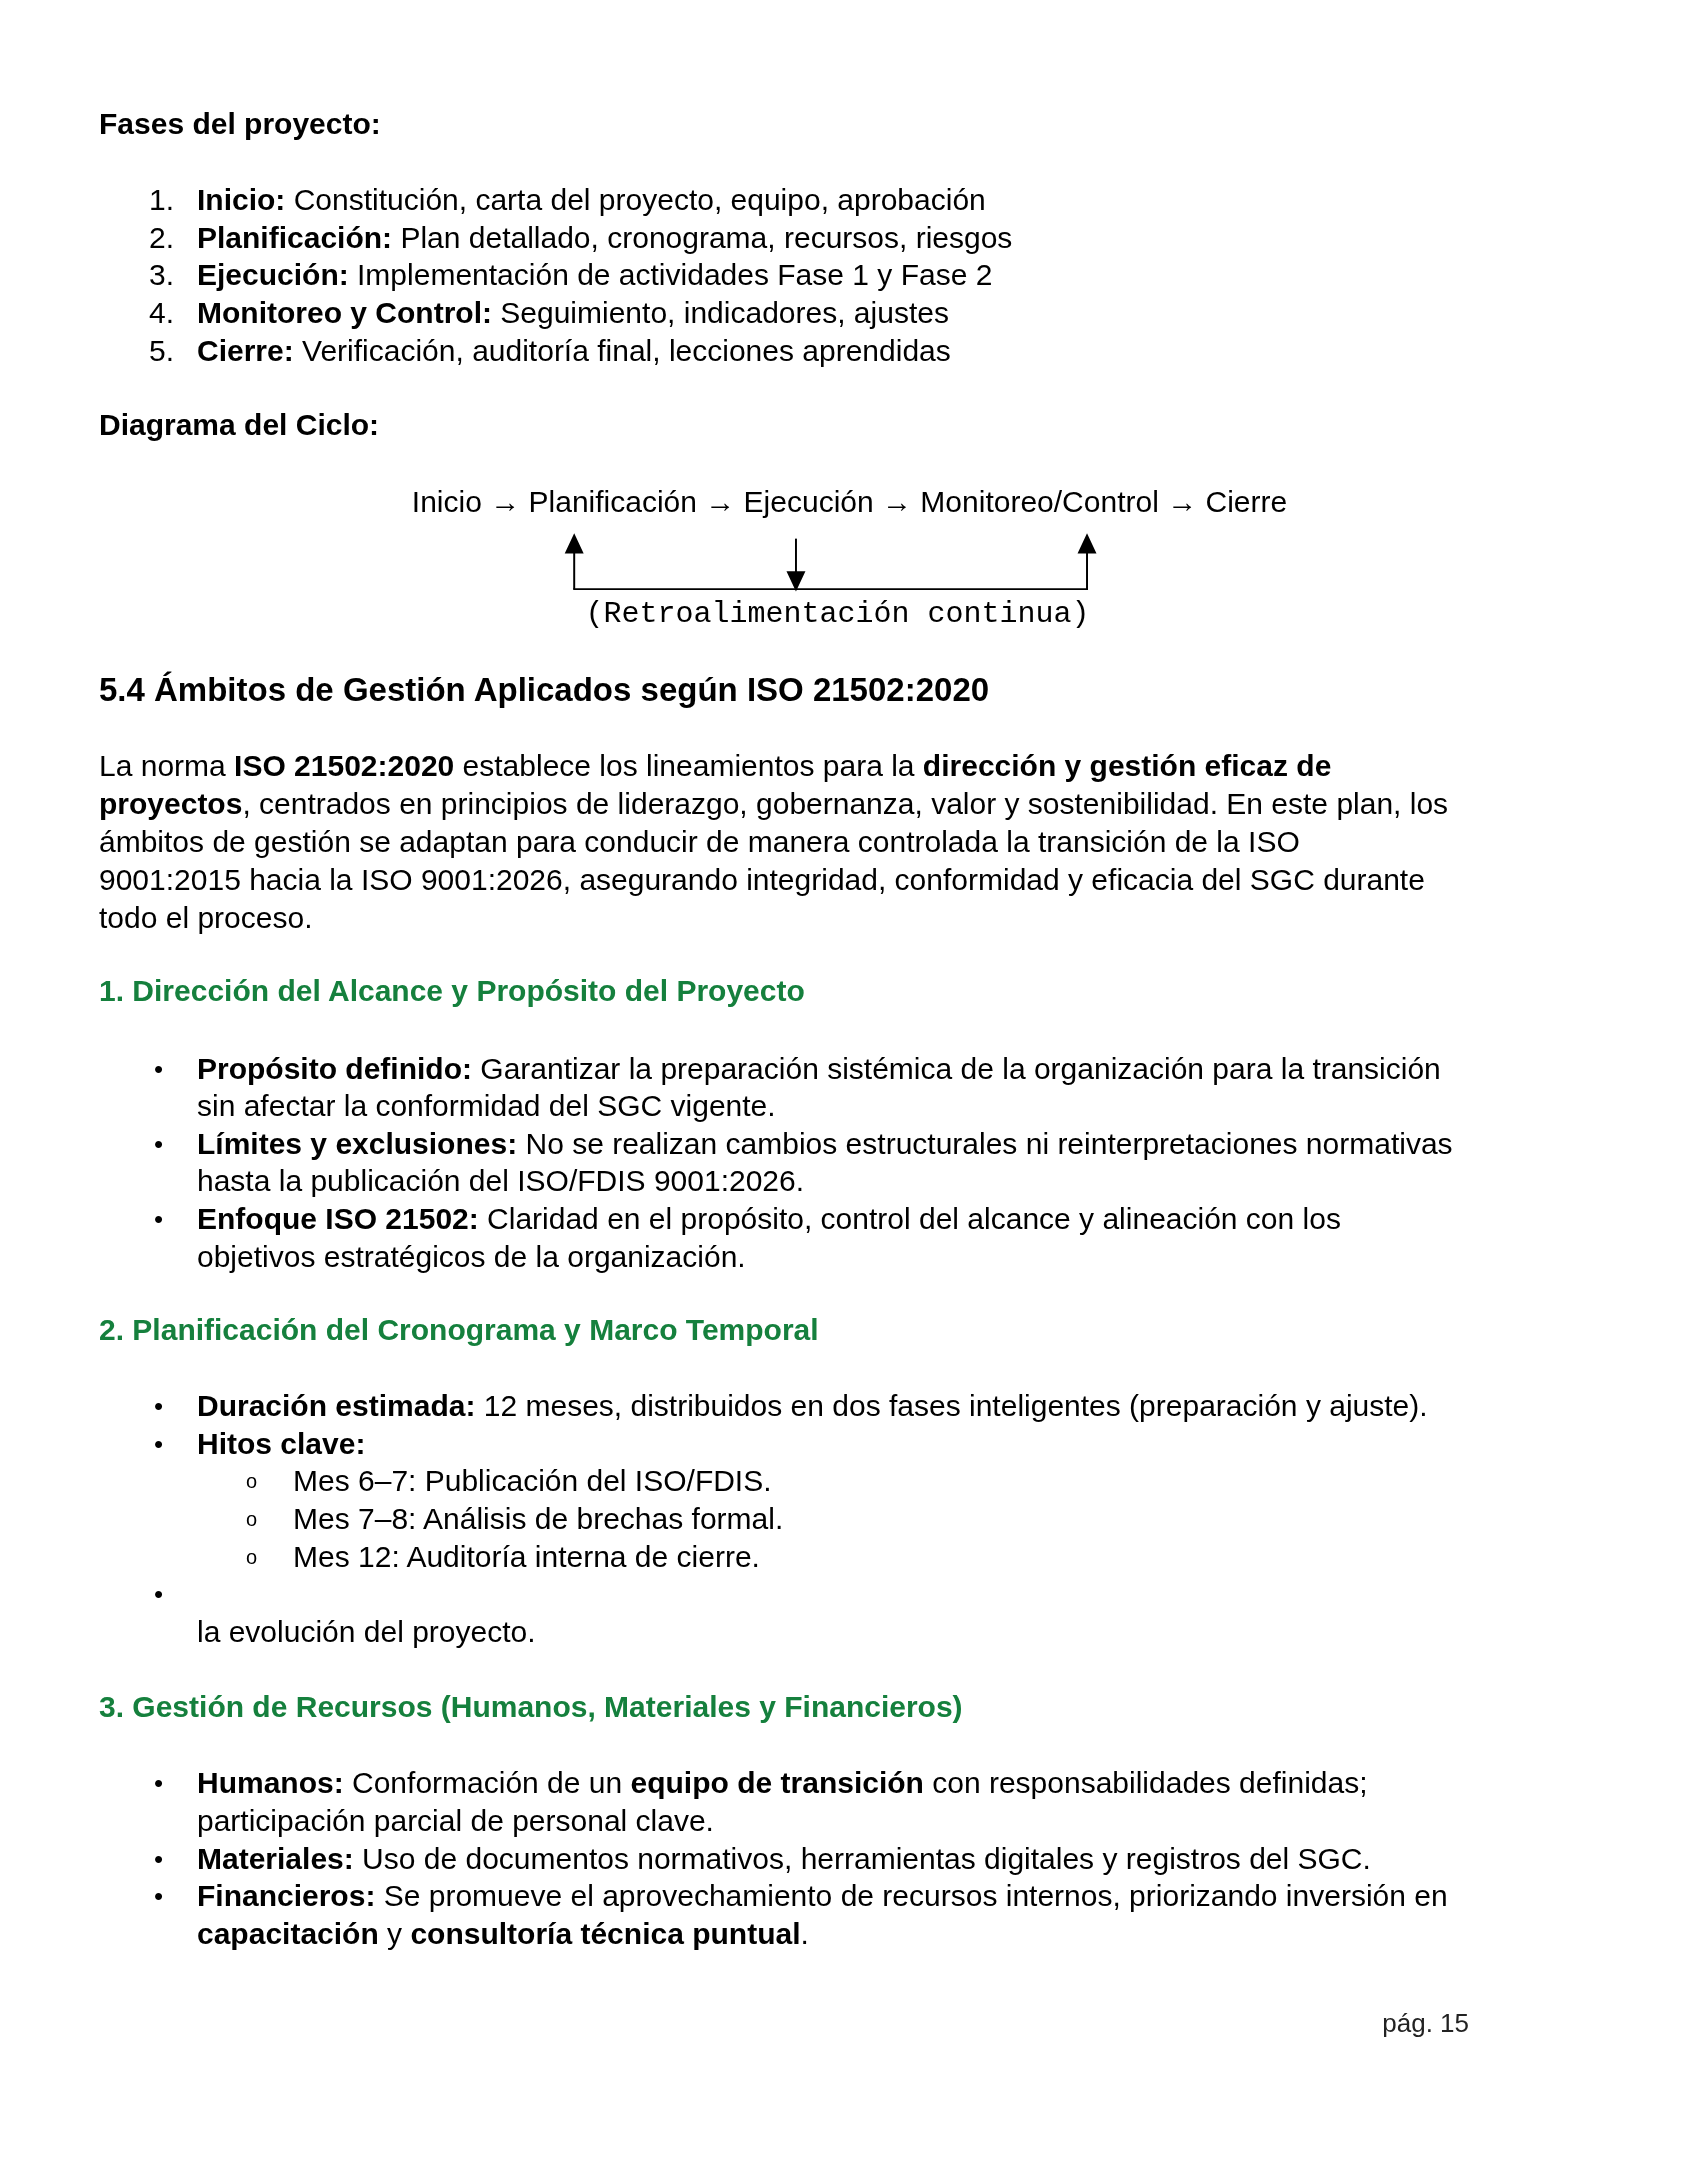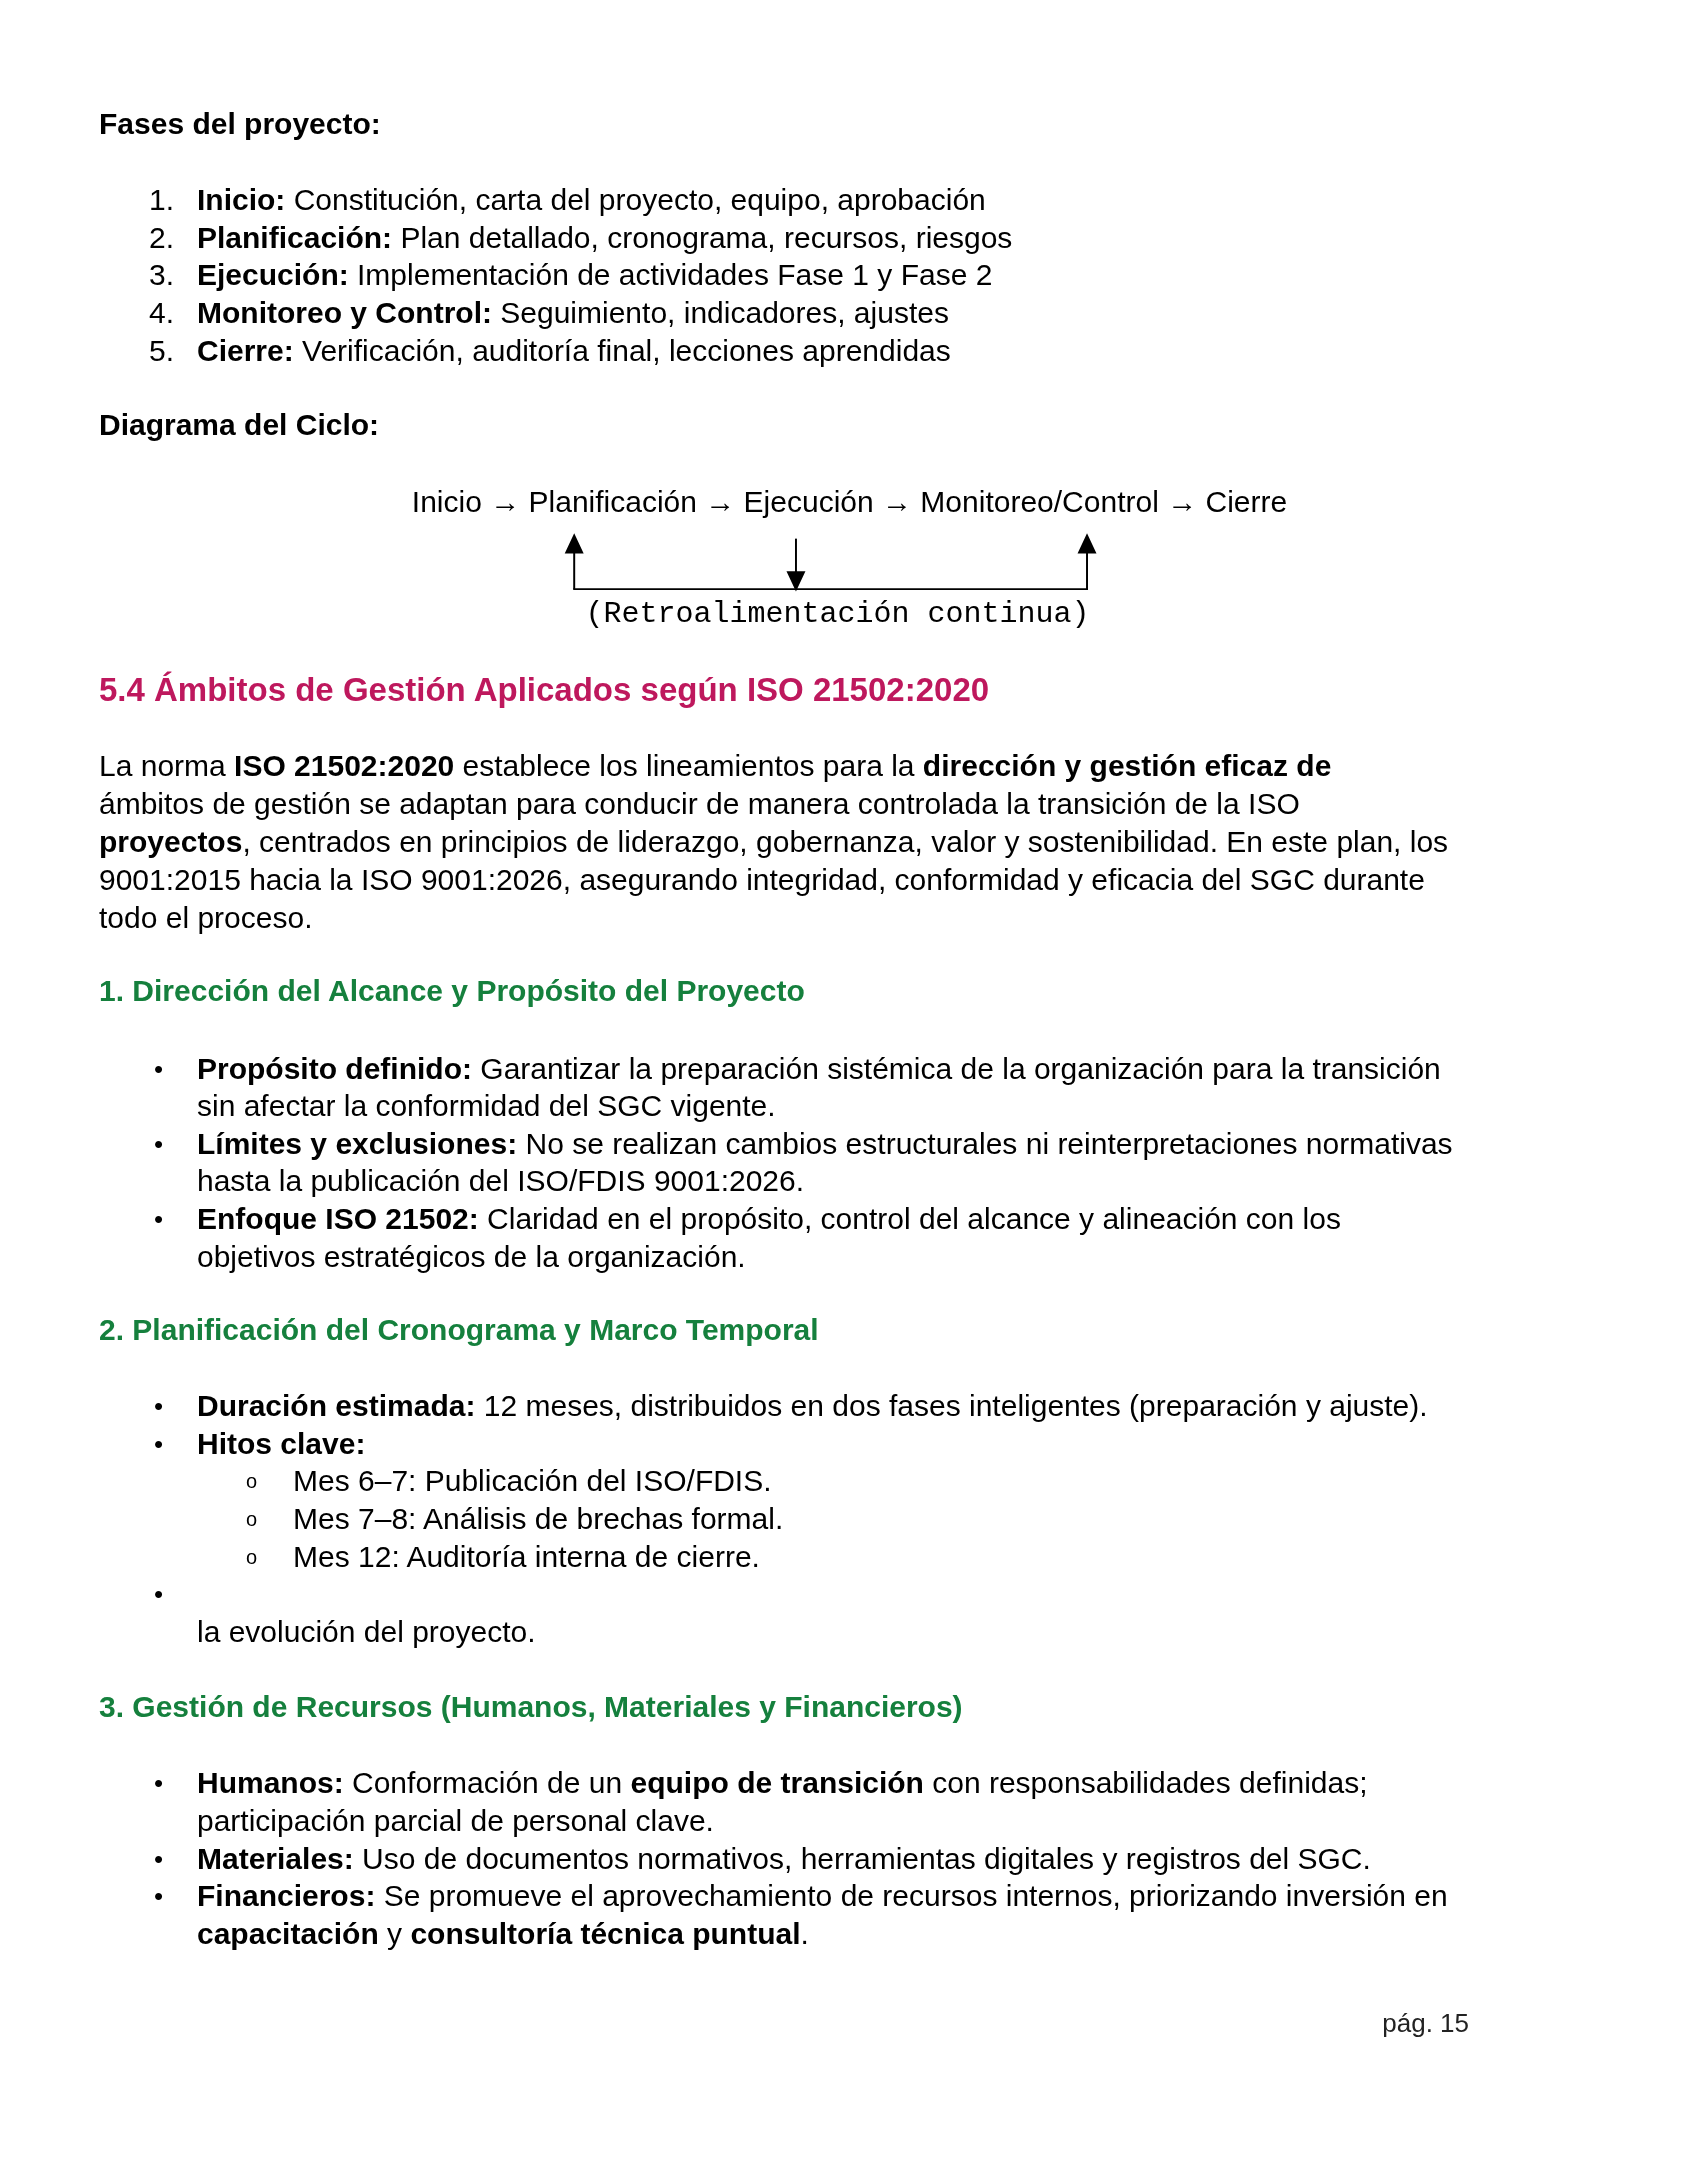--- a/index.html
+++ b/index.html
@@ -3,21 +3,21 @@
 <meta charset="utf-8">
 <style>
   html, body { margin: 0; padding: 0; background: #ffffff; }
   body { width: 1683px; height: 2178px; position: relative; overflow: hidden;
          font-family: "Liberation Sans", sans-serif; color: #000; }
   .page { position: absolute; left: 0; top: 8px; width: 1586px; height: 2178px; }
   .abs { position: absolute; white-space: nowrap; }
   .body-text { font-size: 30px; line-height: 38px; }
   .bold-head { font-weight: bold; font-size: 30px; }
   b { font-weight: bold; }
-  .h2 { font-weight: bold; font-size: 33px; color: #be185d; }
+  .h2 { font-weight: bold; font-size: 33px; color: #000000; }
   .h3 { font-weight: bold; font-size: 30px; color: #15803d; }
   .olist .num { position: absolute; left: 149px; }
   .olist .txt { position: absolute; left: 197px; }
   .row { position: absolute; left: 0; width: 1683px; height: 38px; font-size: 30px; line-height: 38px; white-space: nowrap; }
   .bullet { position: absolute; left: 154px; font-size: 26px; }
   .btxt { position: absolute; left: 197px; }
   .sub-bullet { position: absolute; left: 246px; font-size: 20px; }
   .stxt { position: absolute; left: 293px; }
   .para { position: absolute; left: 99px; width: 1485px; font-size: 30px; line-height: 38px; }
   .para .line { display: block; white-space: nowrap; }
@@ -78,22 +78,22 @@
   </svg>
 
   <div class="abs body-text" style="left:0; width:1683px; top:587px; text-align:center;font-family:Liberation Mono, monospace;">
     <span style="display:inline-block; transform:translateX(-4px);">(Retroalimentación continua)</span>
   </div>
 
   <div class="abs h2" style="left:99px; top:663px;">5.4 Ámbitos de Gestión Aplicados según ISO 21502:2020</div>
 
   <div class="para" style="top:739px;">
     <span class="line"><span>La norma </span><b>ISO 21502:2020</b><span> establece los lineamientos para la </span><b>dirección y gestión eficaz de</b></span>
+    <span class="line"><b>proyectos</b><span>, centrados en principios de liderazgo, gobernanza, valor y sostenibilidad. En este plan, los</span></span>
     <span class="line">ámbitos de gestión se adaptan para conducir de manera controlada la transición de la ISO</span>
-    <span class="line"><b>proyectos</b><span>, centrados en principios de liderazgo, gobernanza, valor y sostenibilidad. En este plan, los</span></span>
     <span class="line">9001:2015 hacia la ISO 9001:2026, asegurando integridad, conformidad y eficacia del SGC durante</span>
     <span class="line">todo el proceso.</span>
   </div>
 
   <div class="abs h3" style="left:99px; top:966px;">1. Dirección del Alcance y Propósito del Proyecto</div>
 
   <div>
     <div class="row" style="top:1042px;">
       <span class="bullet">•</span>
       <span class="btxt"><b>Propósito definido:</b><span> Garantizar la preparación sistémica de la organización para la transición</span></span>

